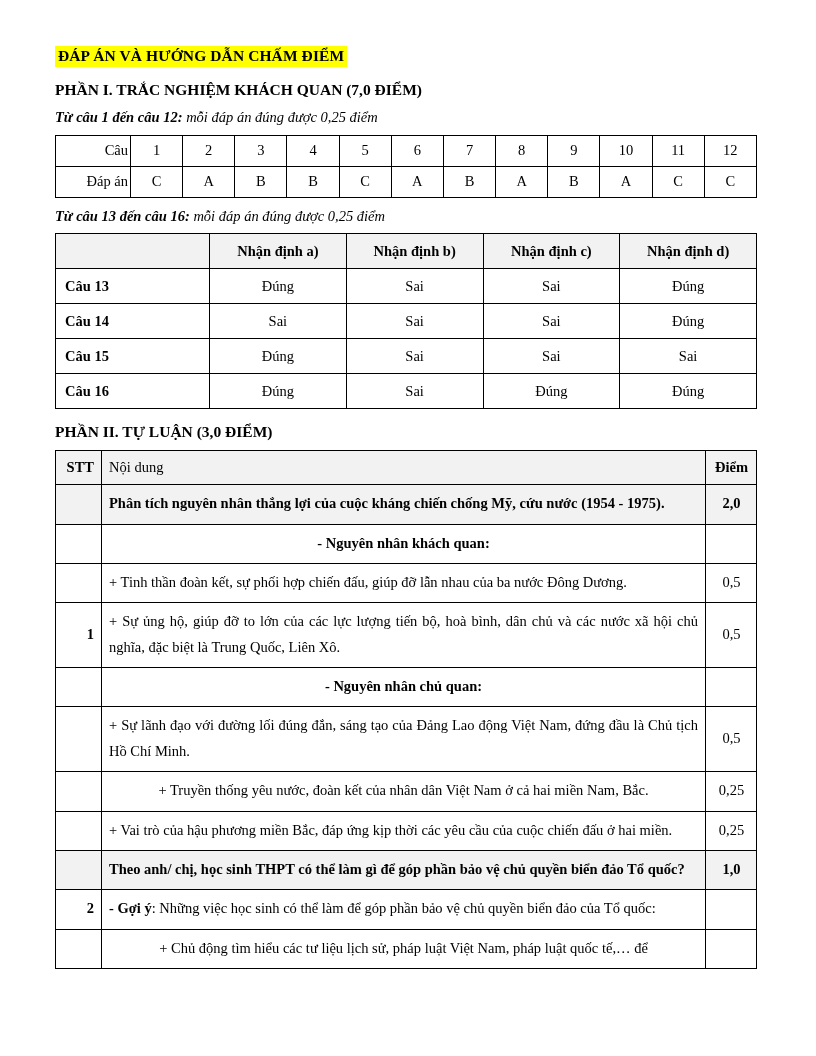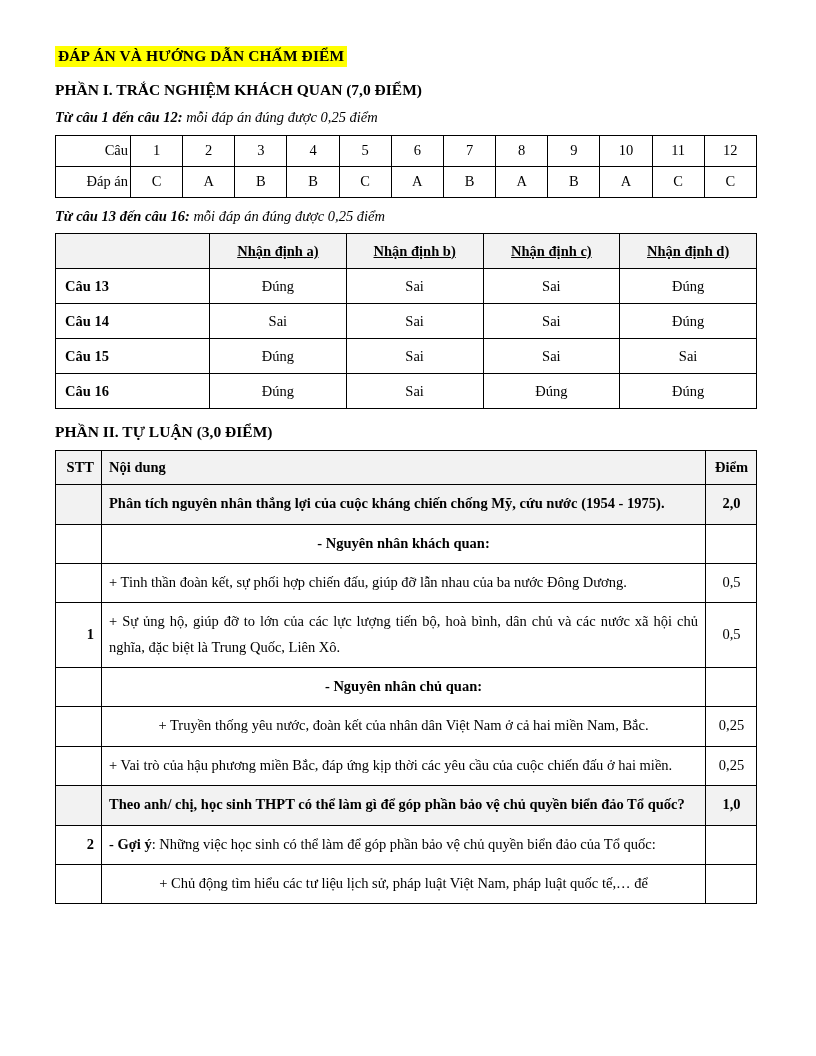--- a/index.html
+++ b/index.html
@@ -93,21 +93,20 @@
   }
   .tbl-tf td {
     height: 30px;
     text-align: center;
     font-size: 14.5px;
     padding: 2px 4px;
   }
   .tbl-tf thead td {
     background: #f2f2f2;
     font-weight: bold;
-    text-decoration: underline;
   }
   .tbl-tf td.rowhead {
     text-align: left;
     padding-left: 9px;
     font-weight: bold;
     width: 140px;
   }
   .tbl-tf td.corner {
     background: #f2f2f2;
   }
@@ -118,21 +117,21 @@
     width: 702px;
     font-size: 14.5px;
   }
   .tbl-essay td {
     padding: 6px 7px 7px 7px;
     line-height: 1.75;
     vertical-align: top;
   }
   .tbl-essay thead td {
     background: #f2f2f2;
-    font-weight: bold;
+    font-weight: normal;
     padding-top: 4px;
     padding-bottom: 4px;
     vertical-align: middle;
   }
   .col-stt { width: 46px; }
   .col-score { width: 51px; }
   .tbl-essay td.stt {
     text-align: right;
     padding-left: 9px;
     font-weight: bold;
@@ -290,20 +289,25 @@
         <td class="content justify">+ Sự ủng hộ, giúp đỡ to lớn của các lực lượng tiến bộ, hoà bình, dân chủ và các nước xã hội chủ nghĩa, đặc biệt là Trung Quốc, Liên Xô.</td>
         <td class="score">0,5</td>
       </tr>
 
       <tr>
         <td class="stt"></td>
         <td class="content bold">- Nguyên nhân chủ quan:</td>
         <td class="score"></td>
       </tr>
 
+      <tr>
+        <td class="stt"></td>
+        <td class="content justify">+ Sự lãnh đạo với đường lối đúng đắn, sáng tạo của Đảng Lao động Việt Nam, đứng đầu là Chủ tịch Hồ Chí Minh.</td>
+        <td class="score">0,5</td>
+      </tr>
 
       <tr>
         <td class="stt"></td>
         <td class="content">+ Truyền thống yêu nước, đoàn kết của nhân dân Việt Nam ở cả hai miền Nam, Bắc.</td>
         <td class="score">0,25</td>
       </tr>
 
       <tr>
         <td class="stt"></td>
         <td class="content justify">+ Vai trò của hậu phương miền Bắc, đáp ứng kịp thời các yêu cầu của cuộc chiến đấu ở hai miền.</td>

